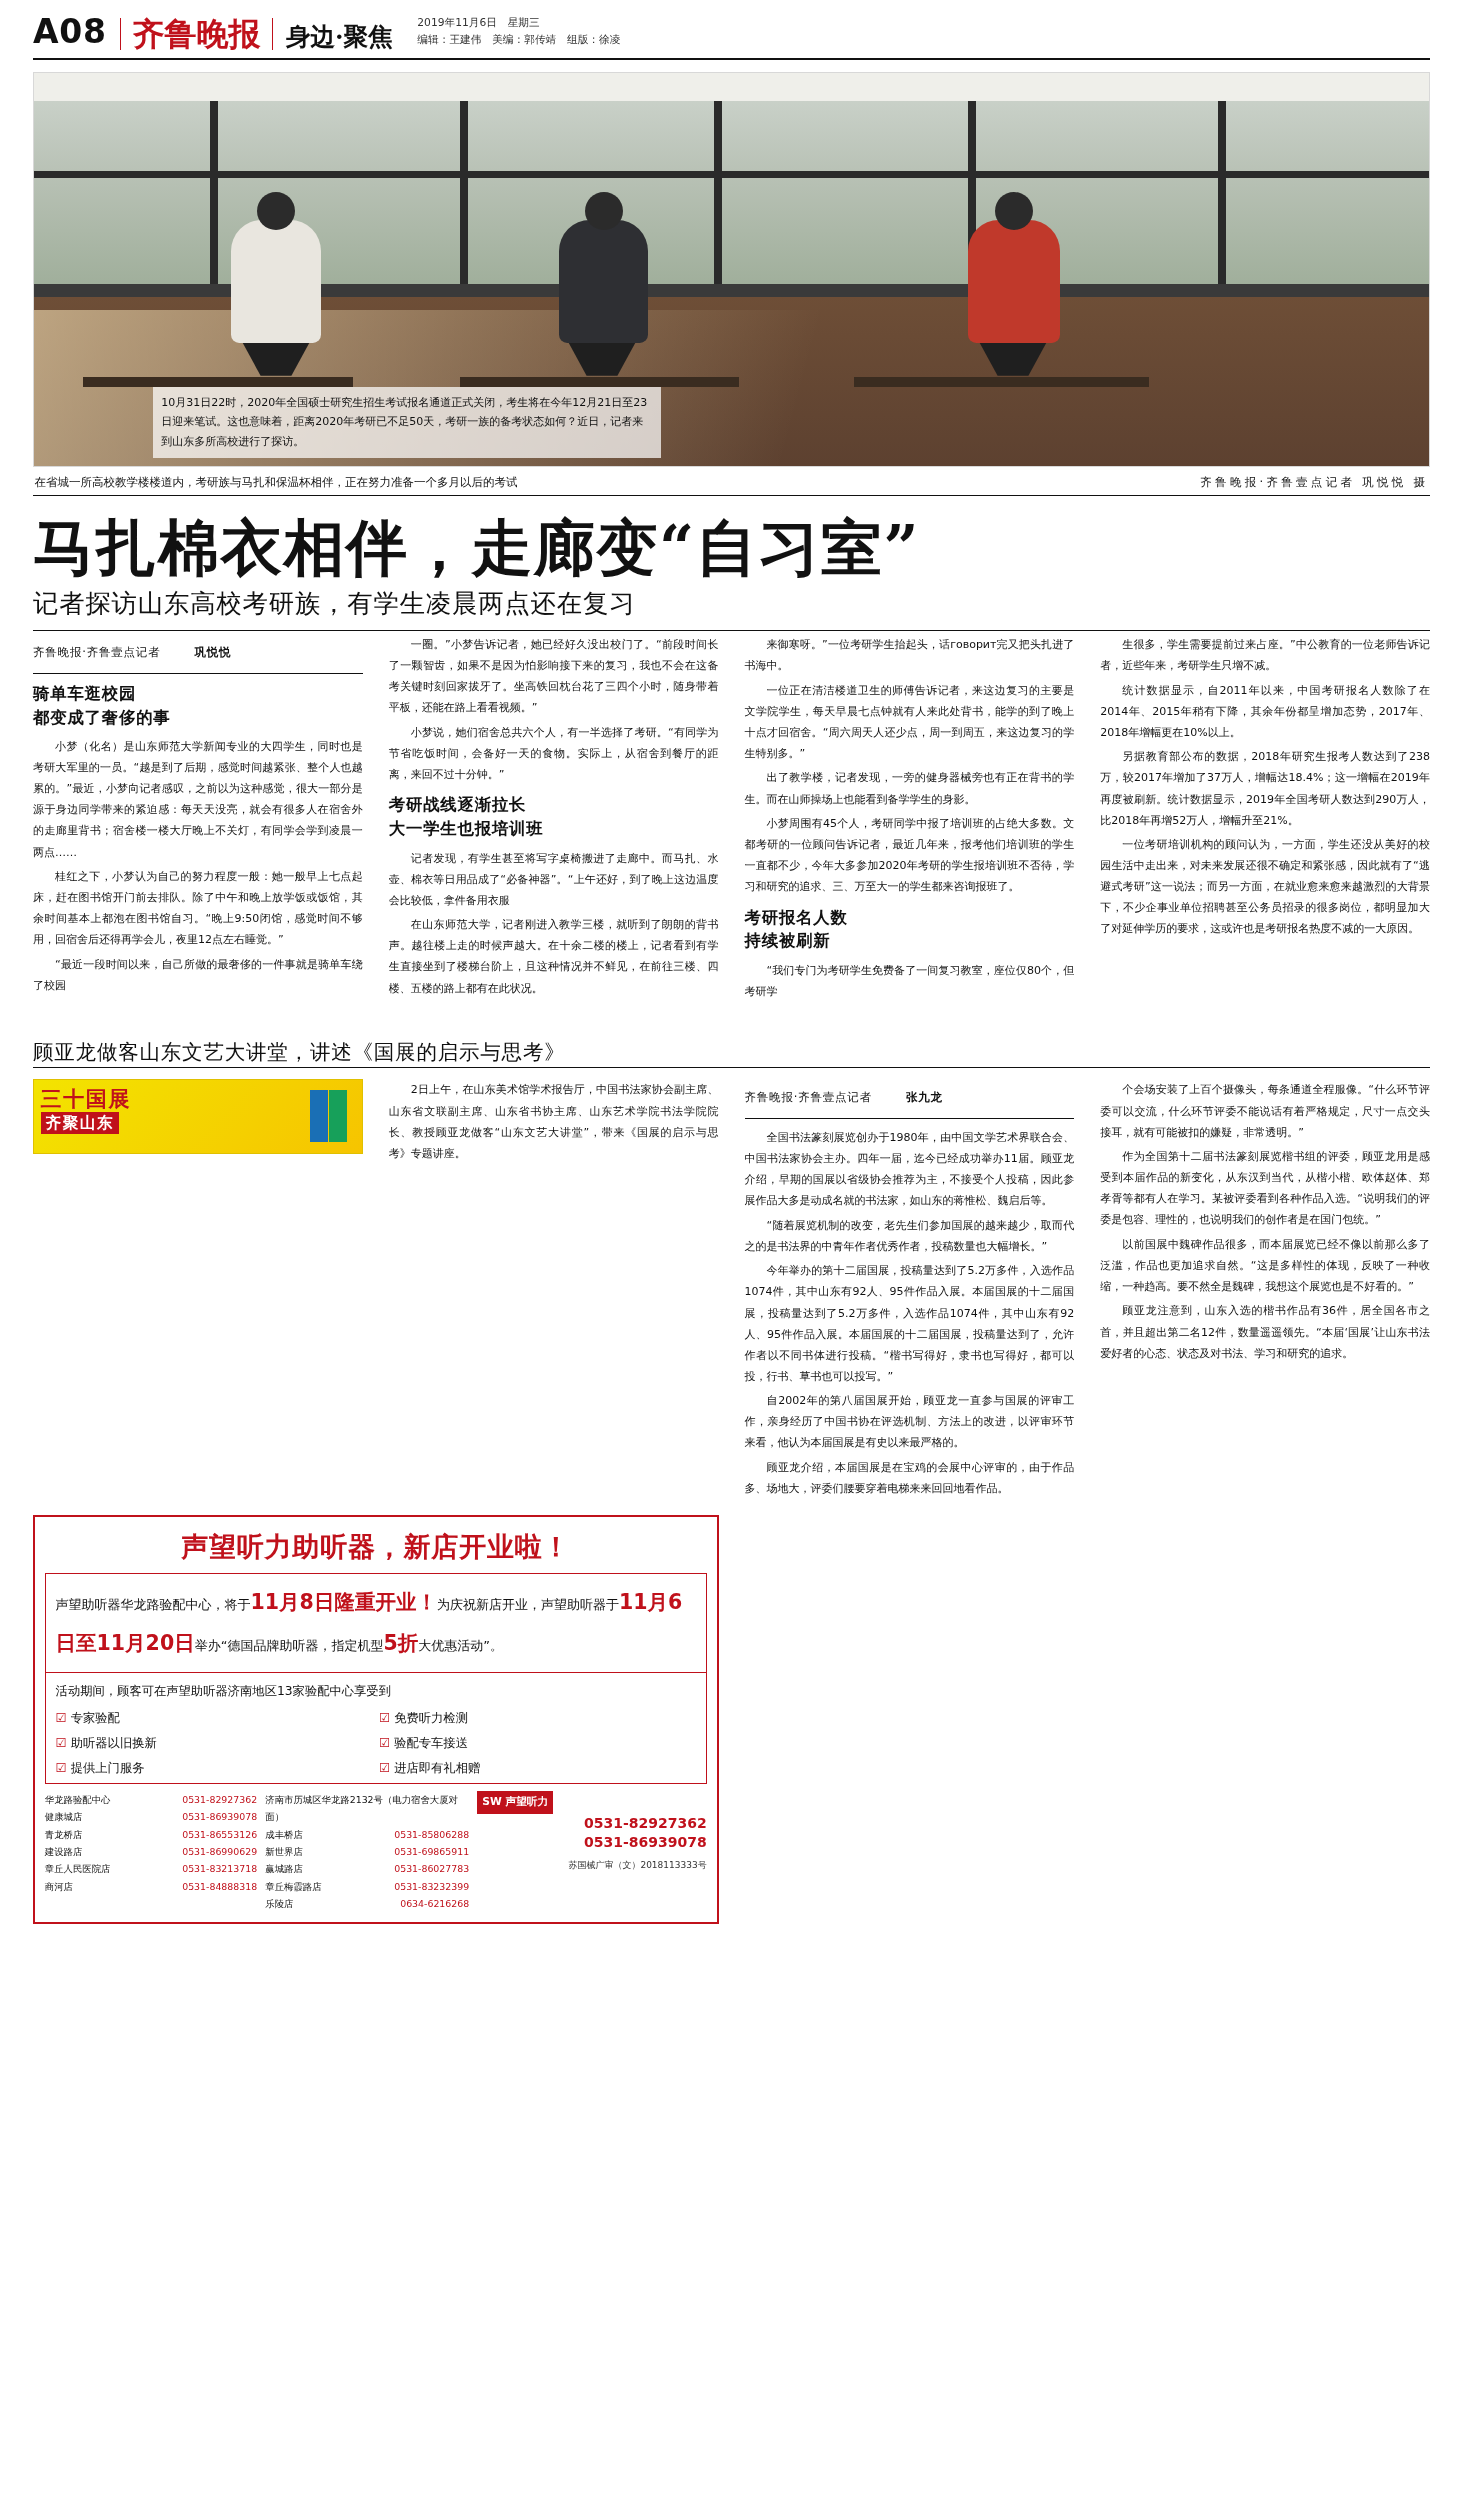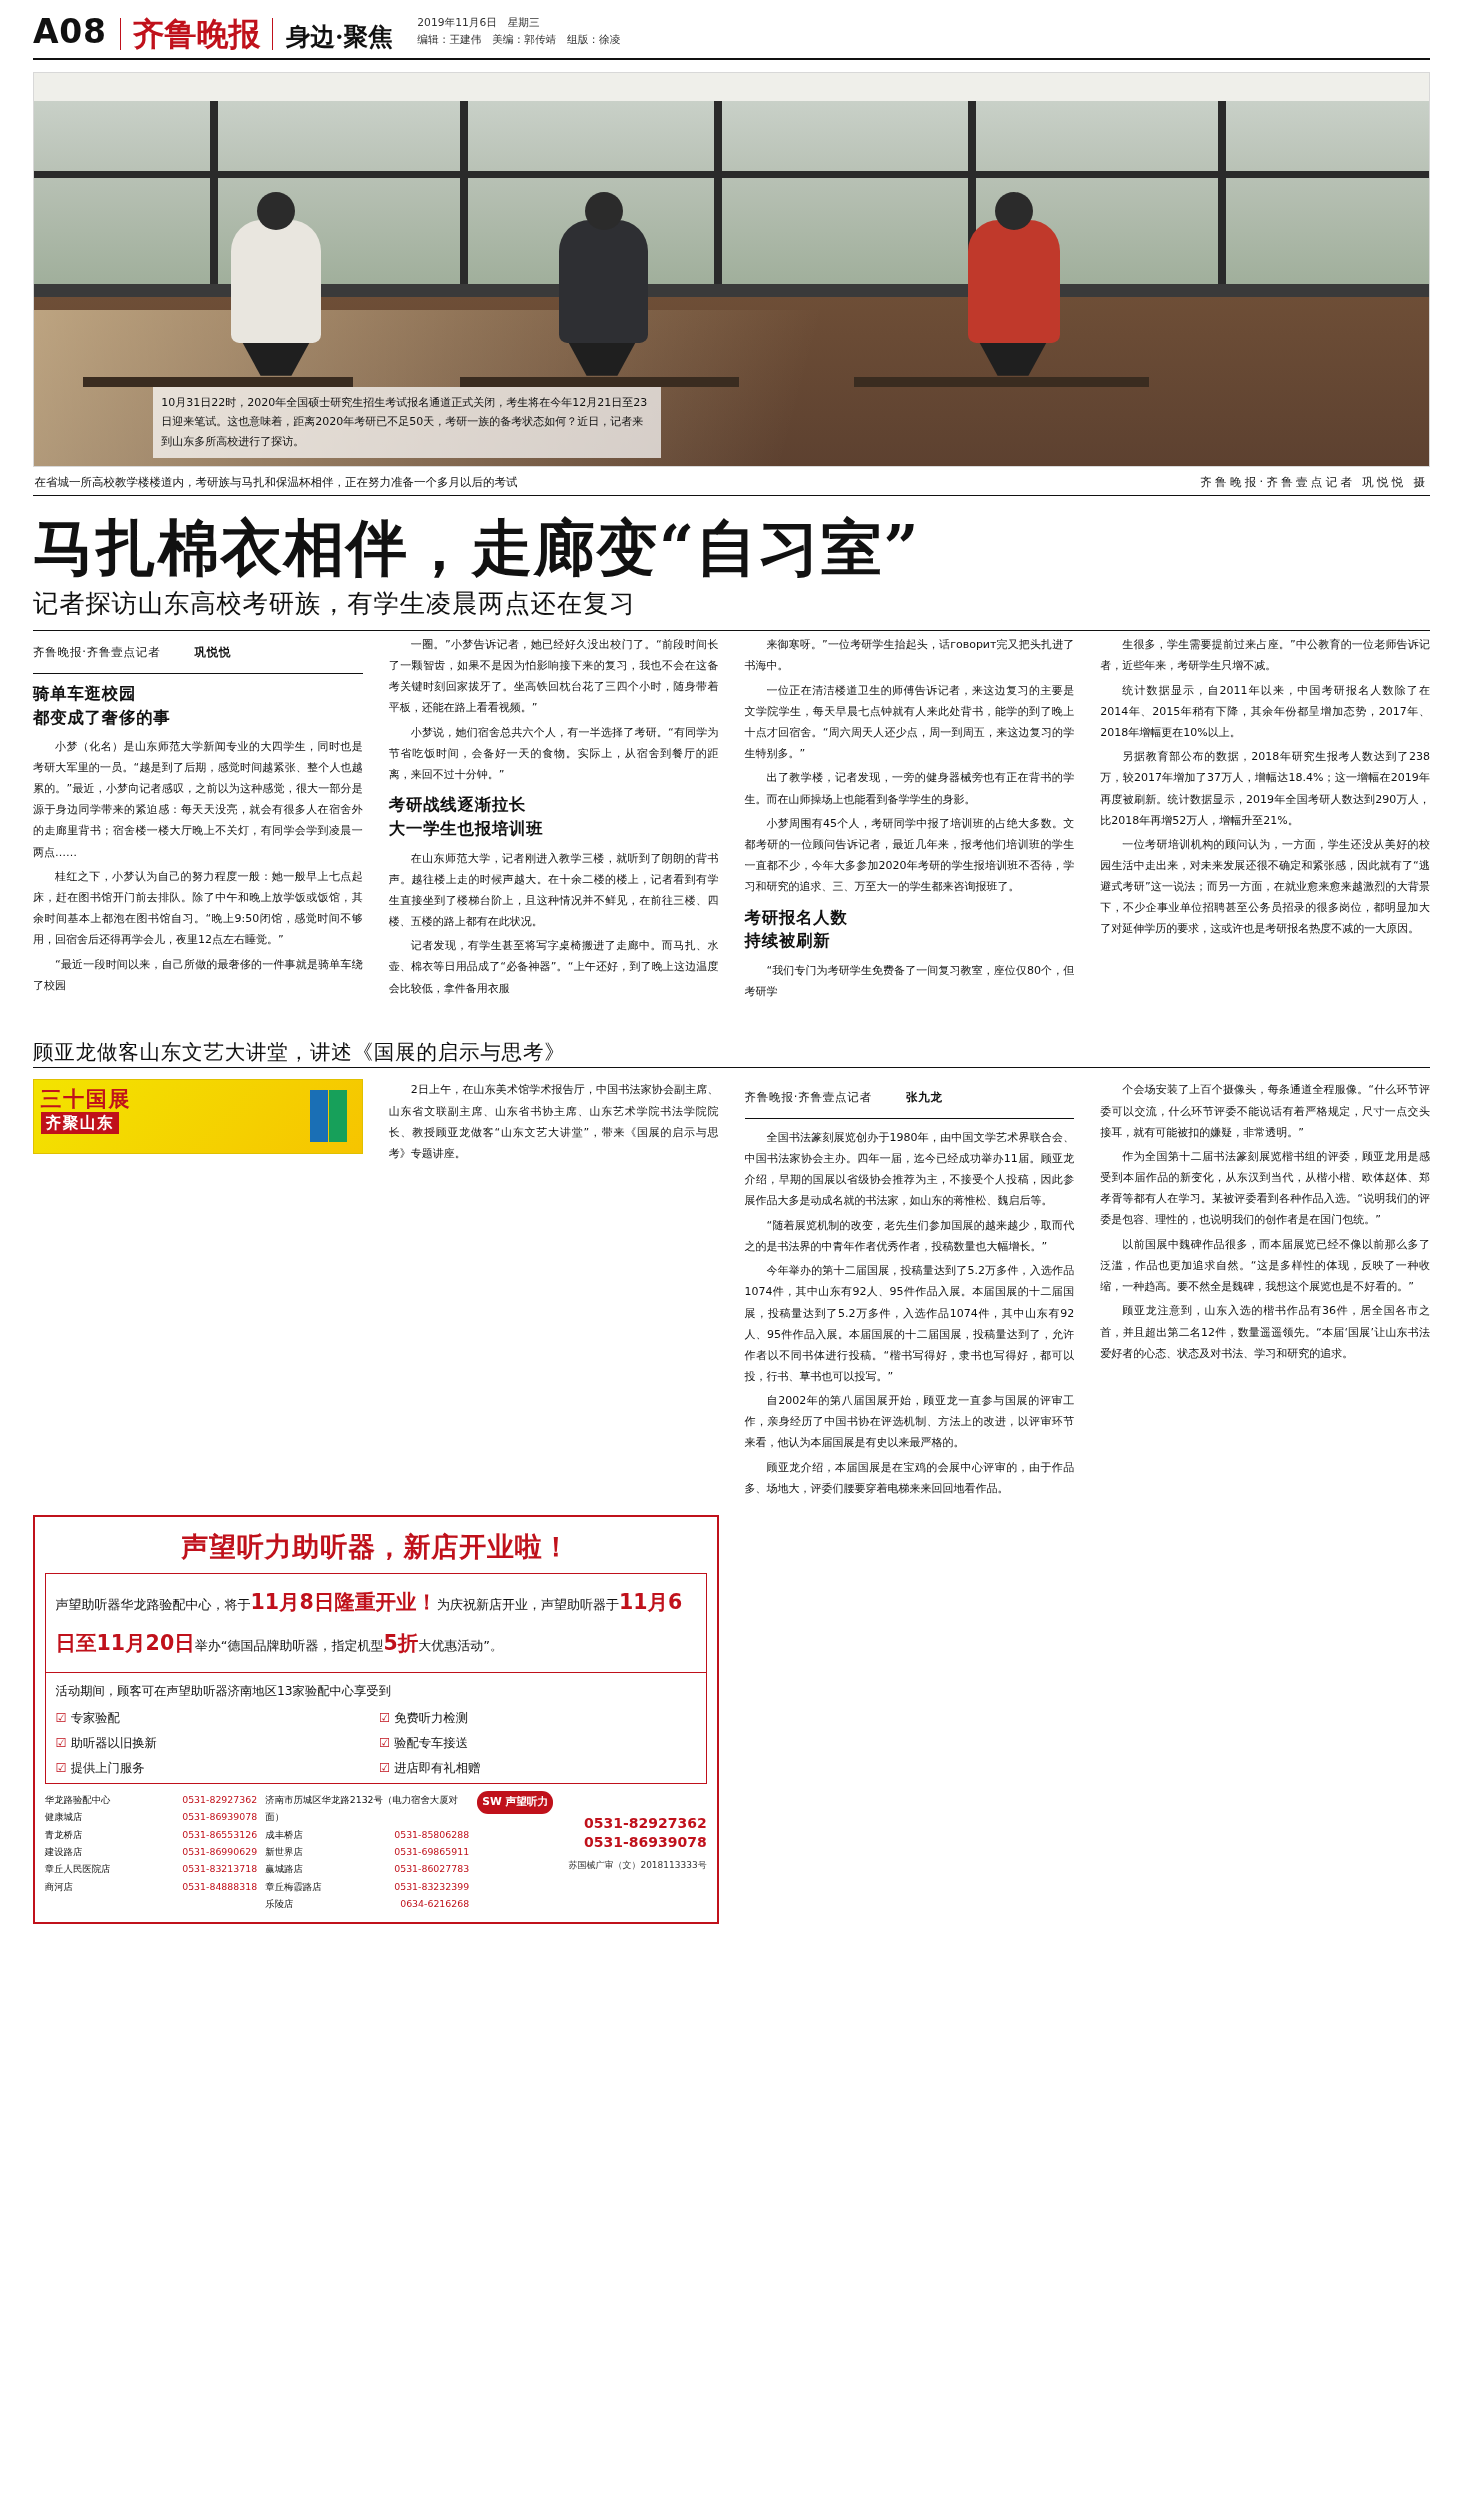--- a/index.html
+++ b/index.html
@@ -88,21 +88,21 @@
   .ad-body { border:1.6px solid #c0111b; padding:8.2px 9.8px; font-size:13px; line-height:2.0; }
   .ad-body .big { color:#c0111b; font-weight:bold; font-size:20.5px; }
   .ad-sub { border:1.6px solid #c0111b; border-top:none; padding:6.6px 9.8px 3.3px 9.8px; font-size:12.3px; line-height:1.9; }
   .ad-ticks { display:grid; grid-template-columns:1fr 1fr; gap:1.6px 6.6px; margin-top:3.3px; font-size:12.3px; }
   .tick { color:#c0111b; margin-right:4.1px; font-weight:bold; }
   .ad-contacts { display:grid; grid-template-columns:1.25fr 1.2fr 1.35fr; gap:0 8.2px; font-size:9.4px; line-height:1.85; margin-top:6.6px; }
   .ad-contacts .row { display:flex; justify-content:space-between; }
   .ad-contacts .lbl { color:#111; }
   .ad-contacts .num { color:#c0111b; }
   .ad-right { font-size:9.4px; line-height:1.85; }
-  .sw-logo { display:inline-block; background:#c0111b; color:#fff; font-weight:bold; font-size:10.7px; padding:1.6px 4.9px; margin-right:3.3px;border-radius:11px; }
+  .sw-logo { display:inline-block; background:#c0111b; color:#fff; font-weight:bold; font-size:10.7px; padding:1.6px 4.9px; margin-right:3.3px; }
   .ad-phone { color:#c0111b; font-weight:bold; font-size:14px; line-height:1.35; text-align:right; }
   .ad-foot { display:flex; justify-content:flex-end; gap:8.2px; font-size:9px; color:#333; margin-top:4.9px; }
 
   .lower-col { font-size:11px; line-height:1.92; text-align:justify; }
   .lower-col p { margin:0 0 3.3px 0; text-indent:2em; }
   .lead-intro { font-size:11px; line-height:1.92; text-align:justify; text-indent:2em; }
 </style>
 </head>
 <body>
 
@@ -181,22 +181,22 @@
       <p>“最近一段时间以来，自己所做的最奢侈的一件事就是骑单车绕了校园</p>
     </div>
 
     <div class="col">
       <p>一圈。”小梦告诉记者，她已经好久没出校门了。“前段时间长了一颗智齿，如果不是因为怕影响接下来的复习，我也不会在这备考关键时刻回家拔牙了。坐高铁回枕台花了三四个小时，随身带着平板，还能在路上看看视频。”</p>
       <p>小梦说，她们宿舍总共六个人，有一半选择了考研。“有同学为节省吃饭时间，会备好一天的食物。实际上，从宿舍到餐厅的距离，来回不过十分钟。”</p>
       <div class="sub-title">
         <div>考研战线逐渐拉长</div>
         <div>大一学生也报培训班</div>
       </div>
+      <p>记者发现，有学生甚至将写字桌椅搬进了走廊中。而马扎、水壶、棉衣等日用品成了“必备神器”。“上午还好，到了晚上这边温度会比较低，拿件备用衣服</p>
       <p>在山东师范大学，记者刚进入教学三楼，就听到了朗朗的背书声。越往楼上走的时候声越大。在十余二楼的楼上，记者看到有学生直接坐到了楼梯台阶上，且这种情况并不鲜见，在前往三楼、四楼、五楼的路上都有在此状况。</p>
-      <p>记者发现，有学生甚至将写字桌椅搬进了走廊中。而马扎、水壶、棉衣等日用品成了“必备神器”。“上午还好，到了晚上这边温度会比较低，拿件备用衣服</p>
     </div>
 
     <div class="col">
       <p>来御寒呀。”一位考研学生抬起头，话говорит完又把头扎进了书海中。</p>
       <p>一位正在清洁楼道卫生的师傅告诉记者，来这边复习的主要是文学院学生，每天早晨七点钟就有人来此处背书，能学的到了晚上十点才回宿舍。“周六周天人还少点，周一到周五，来这边复习的学生特别多。”</p>
       <p>出了教学楼，记者发现，一旁的健身器械旁也有正在背书的学生。而在山师操场上也能看到备学学生的身影。</p>
       <p>小梦周围有45个人，考研同学中报了培训班的占绝大多数。文都考研的一位顾问告诉记者，最近几年来，报考他们培训班的学生一直都不少，今年大多参加2020年考研的学生报培训班不否待，学习和研究的追求、三、万至大一的学生都来咨询报班了。</p>
       <div class="sub-title">
         <div>考研报名人数</div>
         <div>持续被刷新</div>

